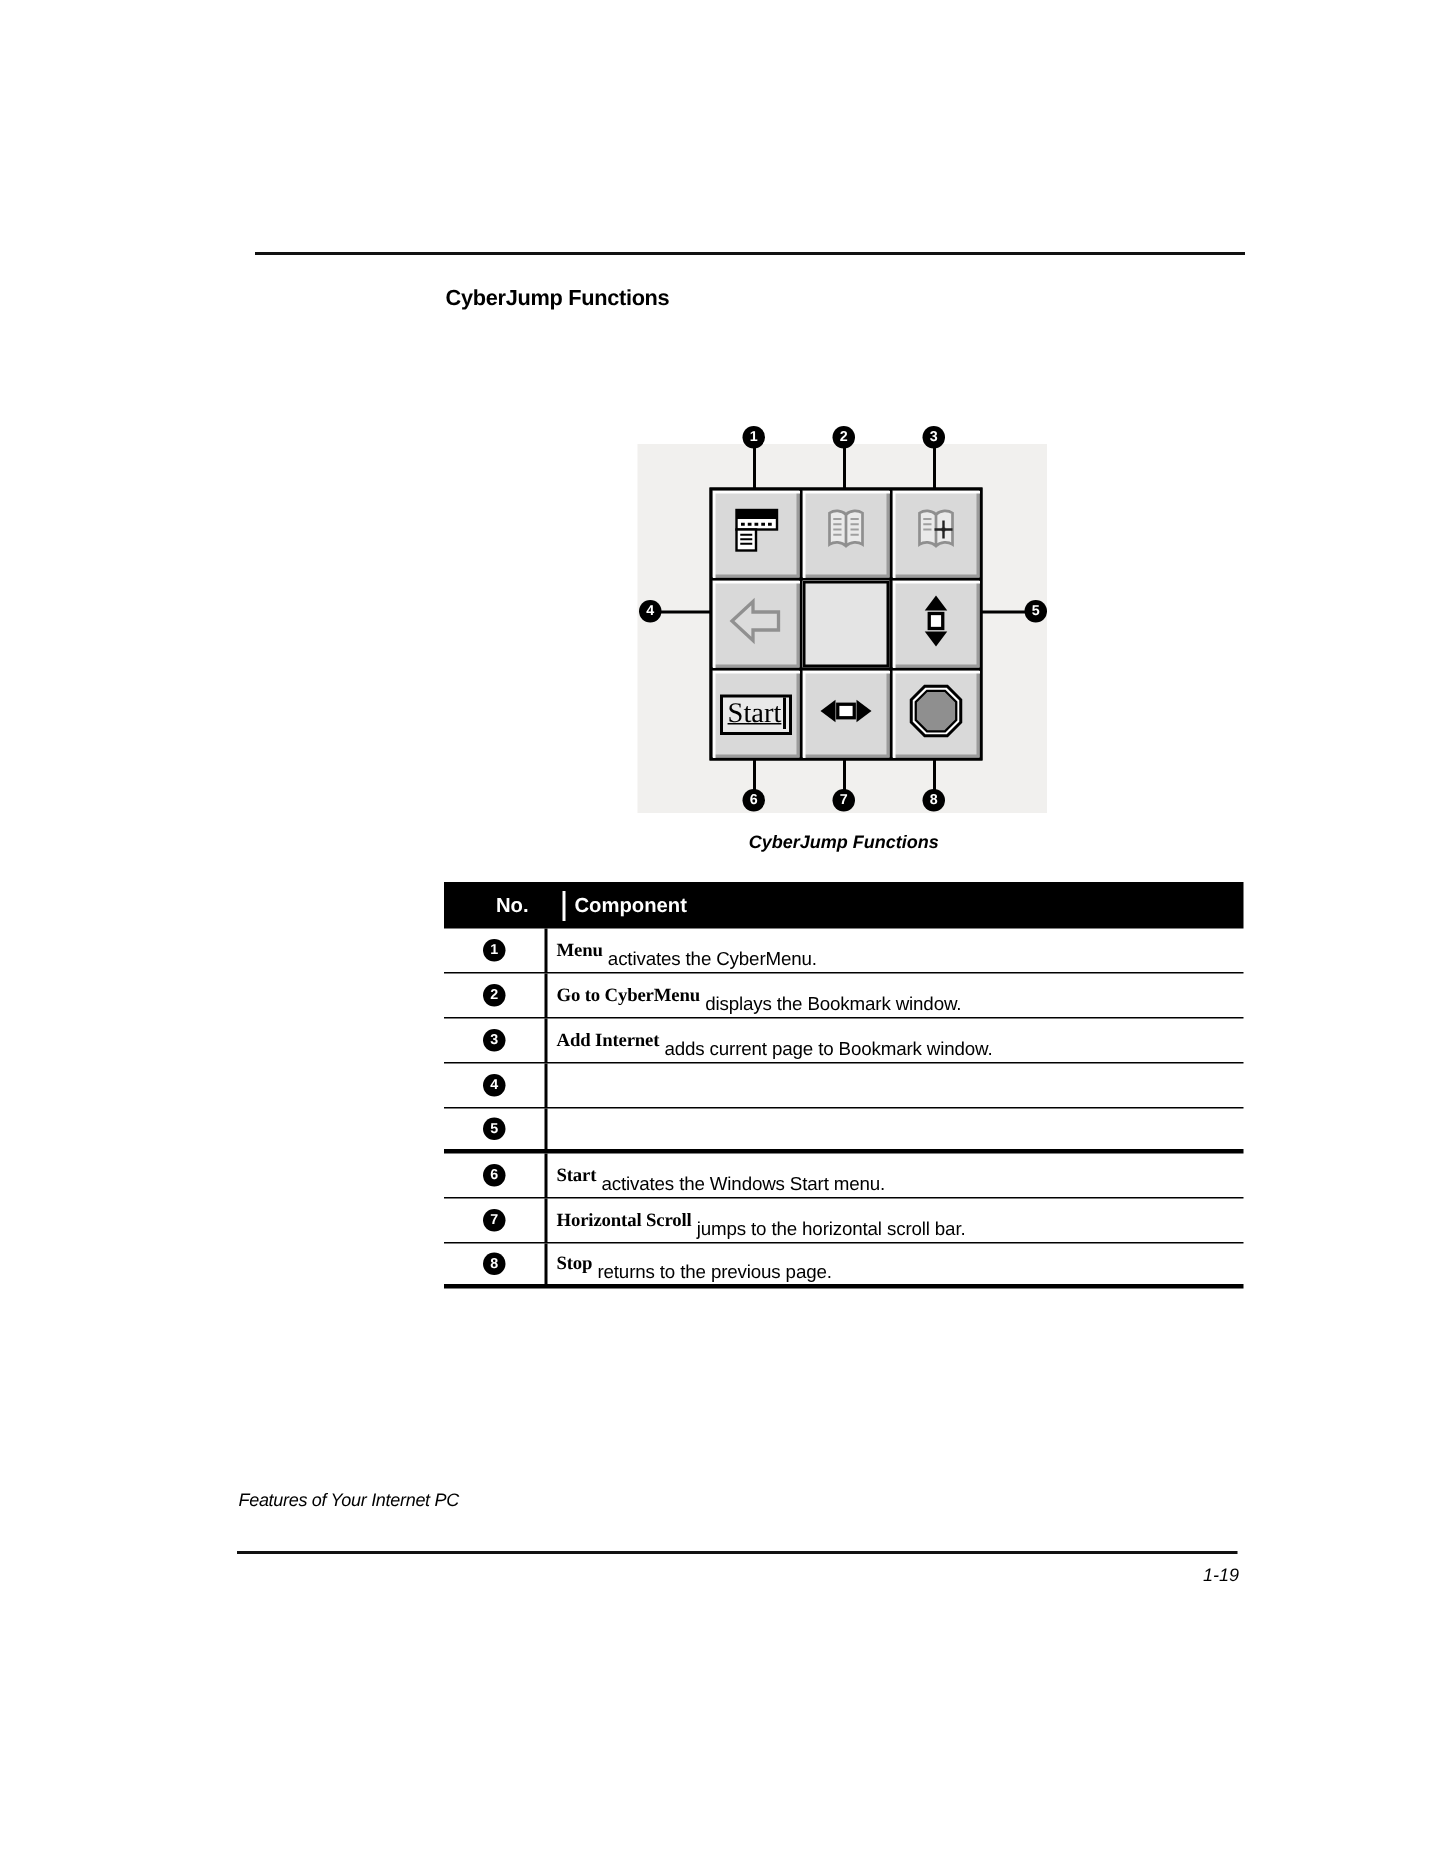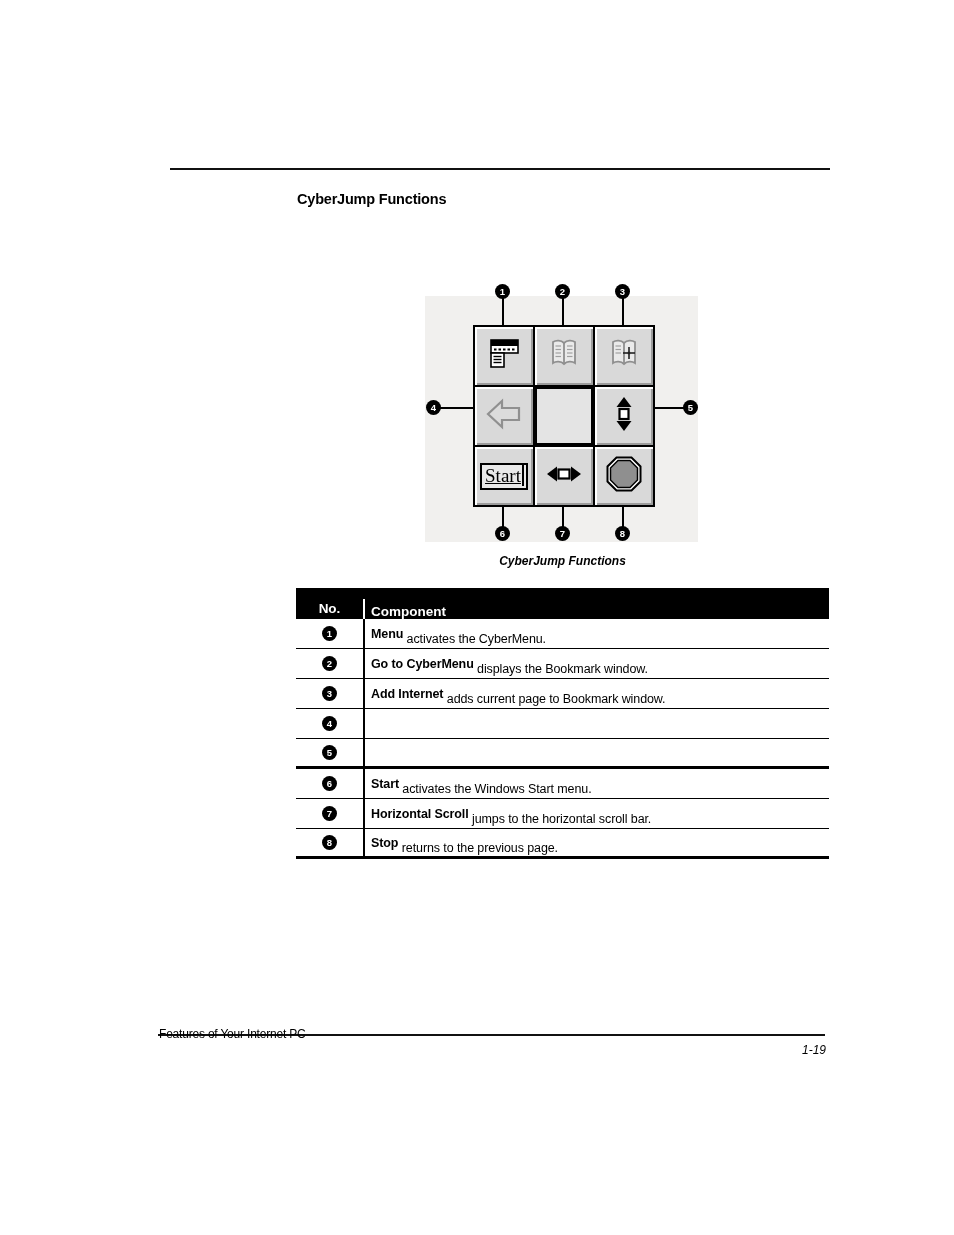--- a/index.html
+++ b/index.html
@@ -58,46 +58,46 @@
 
   .figure-caption {
     position:absolute; left:296px; top:554px; width:533px;
     text-align:center; font-size:12px; font-weight:bold; font-style:italic;
   }
 
   
   .comp-table { position:absolute; left:296px; top:588px; width:533px; }
   .t-header {
     display:flex; height:31px; background:#000; color:#fff;
-    align-items:flex-end; font-weight:bold; font-size:13.5px;
+    align-items:center; font-weight:bold; font-size:13.5px;padding-left:12px;
   }
   .t-header .c1 { width:69px; text-align:center; border-right:2px solid #fff; height:20px; line-height:20px; }
   .t-header .c2 { padding-left:6px; }
   .t-row { display:flex; height:30px; border-bottom:1.5px solid #000; align-items:stretch; }
   .t-row.thick { border-bottom:3px solid #000; }
   .t-row .c1 {
     width:69px; border-right:2px solid #000;
     display:flex; align-items:center; justify-content:center;
   }
   .t-row .c2 {
     flex:1; display:flex; align-items:center; padding-left:6px;
     font-size:12.5px; letter-spacing:-0.1px;
   }
   .num-badge {
     width:15px; height:15px; border-radius:50%; background:#000; color:#fff;
     font-size:9.5px; font-weight:bold; line-height:15px; text-align:center;
   }
-  .term { font-weight:bold; white-space:pre; }
+  .term { font-weight:bold; white-space:pre;font-family:Liberation Serif, serif; }
   .rest { white-space:pre;margin-top:10px; }
 
   
   .footer-rule { position:absolute; left:158px; top:1034px; width:667px; height:1.5px; background:#111; }
   .footer-left {
-    position:absolute; left:159px; top:1027px;
-    font-size:12px; letter-spacing:-0.2px;
+    position:absolute; left:159px; top:993px;
+    font-size:12px; font-style:italic; letter-spacing:-0.2px;
   }
   .footer-right {
     position:absolute; right:128px; top:1043px;
     font-size:12px; font-style:italic;
   }
 </style>
 </head>
 <body>
 
 <div class="top-rule"></div>

